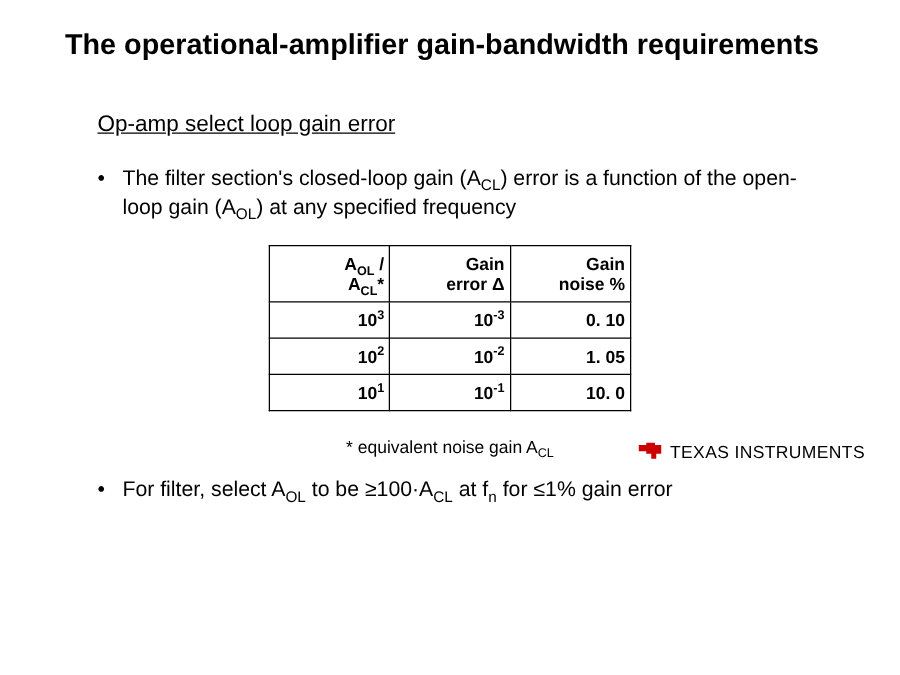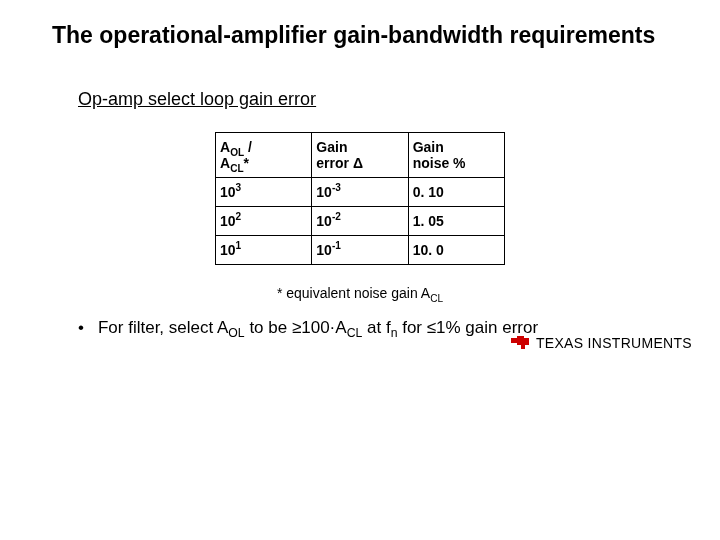--- a/index.html
+++ b/index.html
@@ -63,36 +63,36 @@
   table.gain-table {
     border-collapse: collapse;
     width: 100%;
     table-layout: fixed;
   }
   table.gain-table th,
   table.gain-table td {
     border: 1px solid #000;
     font-size: 14px;
     padding: 6px 4px;
-    text-align: left;
+    text-align: right;
     vertical-align: middle;
     font-weight: bold;
   }
   table.gain-table th {
     font-weight: bold;
   }
   .footnote {
     font-size: 14px;
     margin: 20px 0 16px 0;
     text-align: center;
   }
   .logo {
     position: absolute;
     right: 28px;
-    bottom: 30px;
+    bottom: 12px;
     display: flex;
     align-items: center;
     gap: 6px;
   }
   .logo-text {
     font-family: Arial, sans-serif;
     font-size: 14px;
     letter-spacing: 0.3px;
     color: #000;
   }
@@ -109,20 +109,27 @@
 </style>
 </head>
 <body>
 
 <div class="slide">
 
   <h1 class="title">The operational-amplifier gain-bandwidth requirements</h1>
 
   <div class="subtitle">Op-amp select loop gain error</div>
 
+  <ul class="bullets">
+    <li>
+      <span class="bullet-text">
+        <span>The filter section's closed-loop gain (A</span><sub>CL</sub><span>) error is a function of the open-loop gain (A</span><sub>OL</sub><span>) at any specified frequency</span>
+      </span>
+    </li>
+  </ul>
 
   <div class="table-wrap">
     <table class="gain-table">
       <thead>
         <tr>
           <th>
             <span>A</span><sub>OL</sub><span> / </span><br>
             <span>A</span><sub>CL</sub><span>*</span>
           </th>
           <th>

